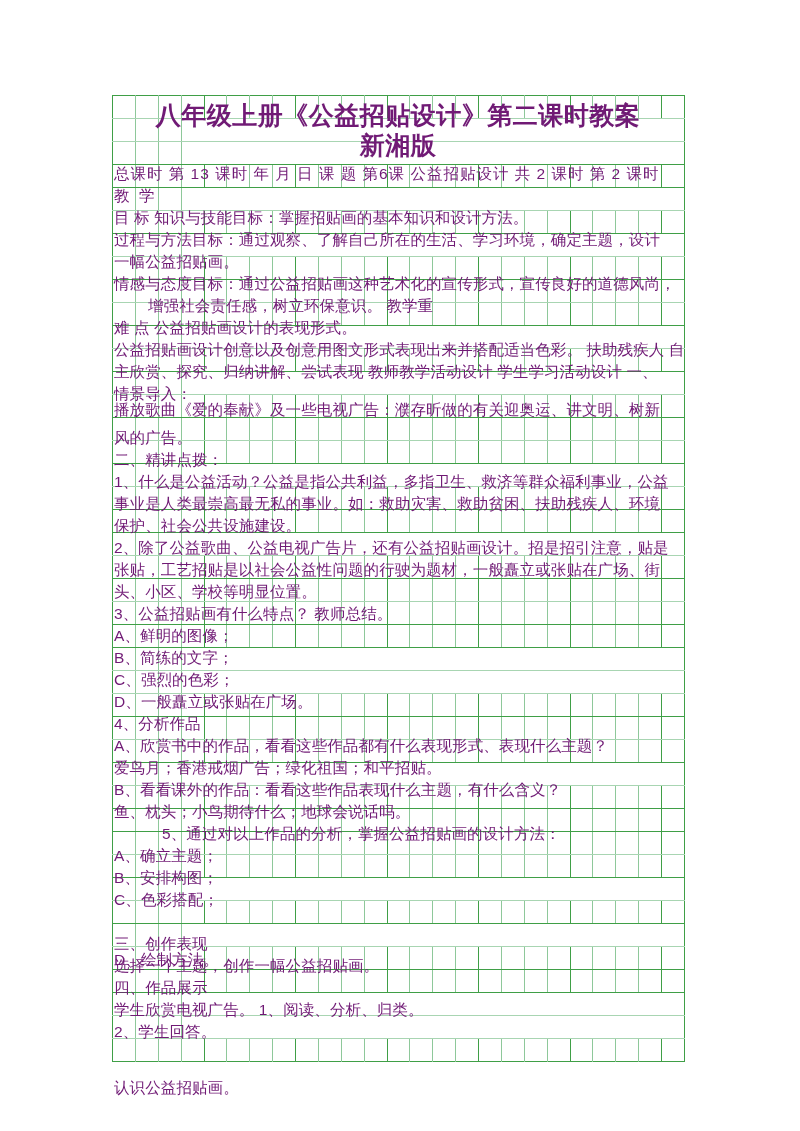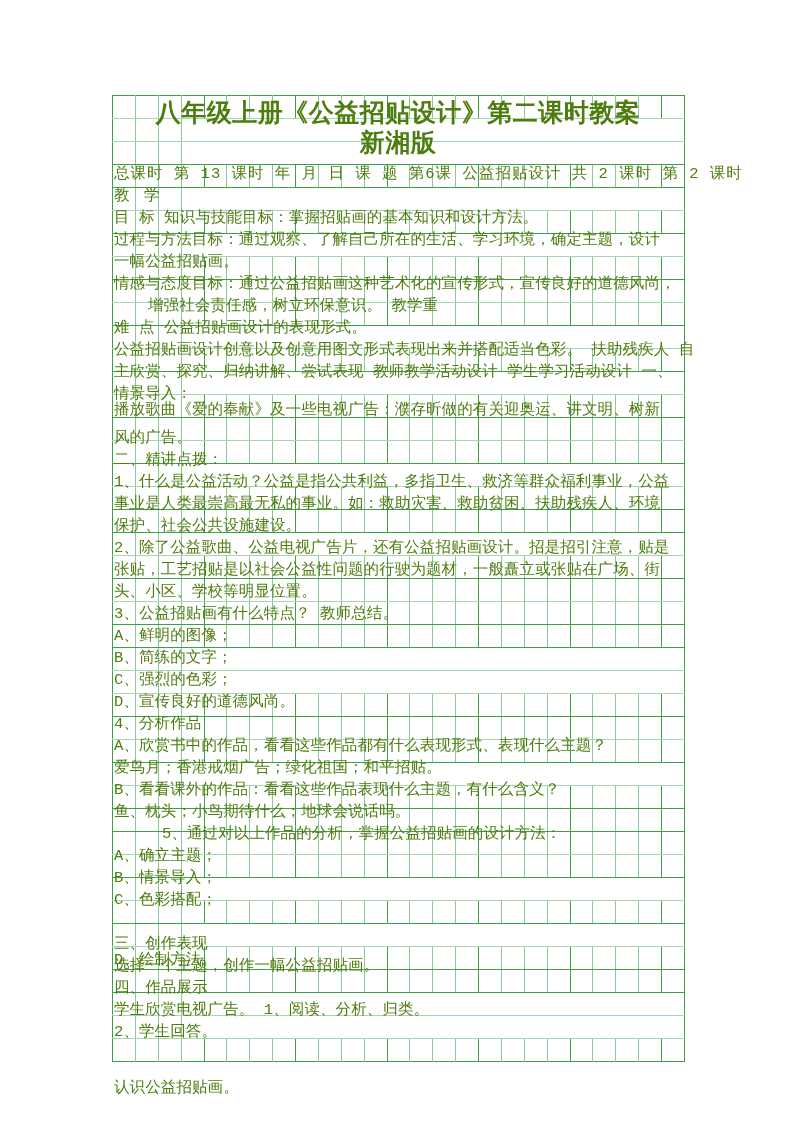--- a/index.html
+++ b/index.html
@@ -75,25 +75,25 @@
     position: absolute;
     left: 112px;
     top: 95px;
     width: 576px;
     pointer-events: none;
   }
   .tline {
     position: absolute;
     left: 2px;
     white-space: nowrap;
-    font-family: Liberation Mono, monospace;
+    font-family: Liberation Sans, sans-serif;
     font-size: 15.5px;
     line-height: 22px;
     letter-spacing: 0.1px;
-    color: #4d7c0f;
+    color: #701a75;
   }
   .tline.center {
     left: 0;
     width: 572px;
     text-align: center;
     white-space: normal;
   }
   .title {
     font-size: 25px;
     line-height: 30px;
@@ -1300,29 +1300,29 @@
         <div class="tline" style="top: 376px;">1、什么是公益活动？公益是指公共利益，多指卫生、救济等群众福利事业，公益</div>
         <div class="tline" style="top: 398px;">事业是人类最崇高最无私的事业。如：救助灾害、救助贫困、扶助残疾人、环境</div>
         <div class="tline" style="top: 420px;">保护、社会公共设施建设。</div>
         <div class="tline" style="top: 442px;">2、除了公益歌曲、公益电视广告片，还有公益招贴画设计。招是招引注意，贴是</div>
         <div class="tline" style="top: 464px;">张贴，工艺招贴是以社会公益性问题的行驶为题材，一般矗立或张贴在广场、街</div>
         <div class="tline" style="top: 486px;">头、小区、学校等明显位置。</div>
         <div class="tline" style="top: 508px;">3、公益招贴画有什么特点？ 教师总结。</div>
         <div class="tline" style="top: 530px;">A、鲜明的图像；</div>
         <div class="tline" style="top: 552px;">B、简练的文字；</div>
         <div class="tline" style="top: 574px;">C、强烈的色彩；</div>
-        <div class="tline" style="top: 596px;">D、宣传良好的道德风尚。</div>
+        <div class="tline" style="top: 596px;">D、一般矗立或张贴在广场。</div>
         <div class="tline" style="top: 618px;">4、分析作品</div>
         <div class="tline" style="top: 640px;">A、欣赏书中的作品，看看这些作品都有什么表现形式、表现什么主题？</div>
         <div class="tline" style="top: 662px;">爱鸟月；香港戒烟广告；绿化祖国；和平招贴。</div>
         <div class="tline" style="top: 684px;">B、看看课外的作品：看看这些作品表现什么主题，有什么含义？</div>
         <div class="tline" style="top: 706px;">鱼、枕头；小鸟期待什么；地球会说话吗。</div>
         <div class="tline" style="top: 728px; padding-left: 48px;">5、通过对以上作品的分析，掌握公益招贴画的设计方法：</div>
         <div class="tline" style="top: 750px;">A、确立主题；</div>
-        <div class="tline" style="top: 772px;">B、情景导入；</div>
+        <div class="tline" style="top: 772px;">B、安排构图；</div>
         <div class="tline" style="top: 794px;">C、色彩搭配；</div>
         <div class="tline" style="top: 854px;">D、绘制方法。</div>
         <div class="tline" style="top: 838px;">三、创作表现</div>
         <div class="tline" style="top: 860px;">选择一个主题，创作一幅公益招贴画。</div>
         <div class="tline" style="top: 882px;">四、作品展示</div>
         <div class="tline" style="top: 904px;">学生欣赏电视广告。 1、阅读、分析、归类。</div>
         <div class="tline" style="top: 926px;">2、学生回答。</div>
         <div class="tline" style="top: 982px;">认识公益招贴画。</div>
       </div>
   </div>

